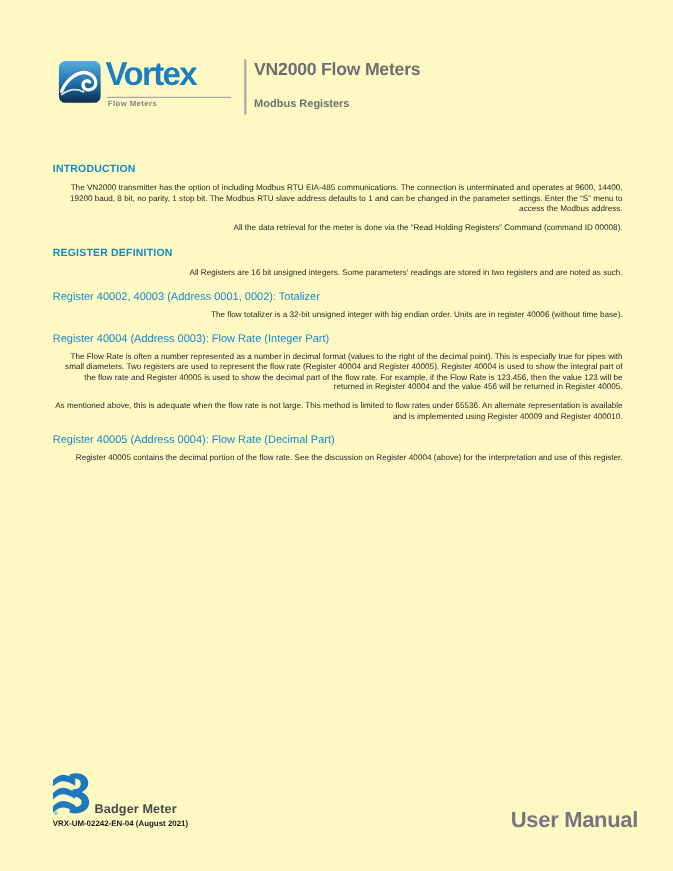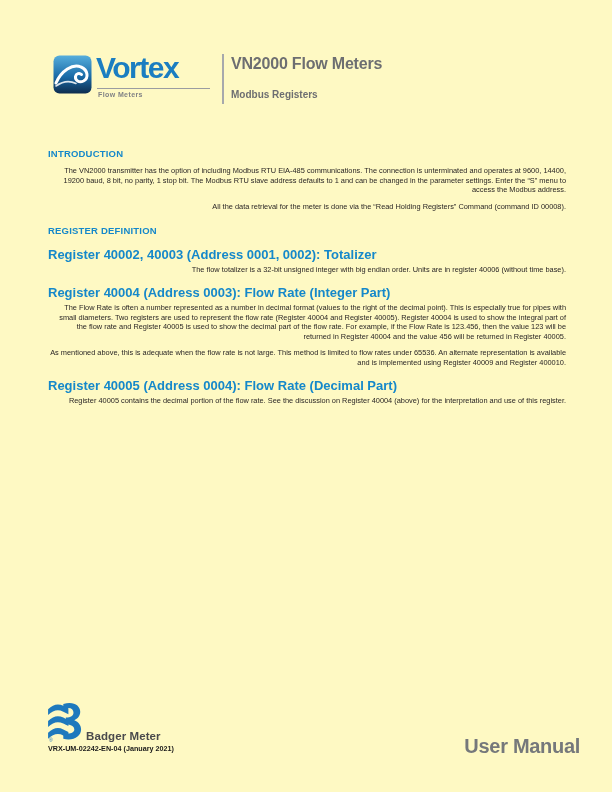--- a/index.html
+++ b/index.html
@@ -38,21 +38,21 @@
   }
 
   
   .content { position: absolute; left: 48px; top: 116px; width: 518px; margin-top: 32px; }
   .section-heading {
     font-size: 9.5px; font-weight: bold; color: #1588CA;
     letter-spacing: 0.2px; margin: 0 0 6px 0; line-height: 12px;
   }
   .section-heading.spaced { margin-top: 14px; }
   .sub-heading {
-    font-size: 13px; font-weight: bold; color: #1588CA;
+    font-size: 10px; font-weight: normal; color: #1588CA;
     margin: 12px 0 5px 0; line-height: 11px;
   }
   .content p {
     font-size: 7.4px; line-height: 9.6px; color: #231F20;
     margin: 0 0 7px 0; text-align: right;
   }
 
   
   .badger-logo { position: absolute; left: 48px; top: 699px; width: 34px; height: 44px; }
   .badger-name {
@@ -95,20 +95,21 @@
     <div class="doc-subtitle">Modbus Registers</div>
   </div>
 
   <div class="content">
 
     <h2 class="section-heading">INTRODUCTION</h2>
     <p>The VN2000 transmitter has the option of including Modbus RTU EIA-485 communications. The connection is unterminated and operates at 9600, 14400, 19200 baud, 8 bit, no parity, 1 stop bit. The Modbus RTU slave address defaults to 1 and can be changed in the parameter settings. Enter the “S” menu to access the Modbus address.</p>
     <p>All the data retrieval for the meter is done via the “Read Holding Registers” Command (command ID 00008).</p>
 
     <h2 class="section-heading spaced">REGISTER DEFINITION</h2>
+    <p>All Registers are 16 bit unsigned integers. Some parameters' readings are stored in two registers and are noted as such.</p>
 
     <h3 class="sub-heading">Register 40002, 40003 (Address 0001, 0002): Totalizer</h3>
     <p>The flow totalizer is a 32-bit unsigned integer with big endian order. Units are in register 40006 (without time base).</p>
 
     <h3 class="sub-heading">Register 40004 (Address 0003): Flow Rate (Integer Part)</h3>
     <p>The Flow Rate is often a number represented as a number in decimal format (values to the right of the decimal point). This is especially true for pipes with small diameters. Two registers are used to represent the flow rate (Register 40004 and Register 40005). Register 40004 is used to show the integral part of the flow rate and Register 40005 is used to show the decimal part of the flow rate. For example, if the Flow Rate is 123.456, then the value 123 will be returned in Register 40004 and the value 456 will be returned in Register 40005.</p>
     <p>As mentioned above, this is adequate when the flow rate is not large. This method is limited to flow rates under 65536. An alternate representation is available and is implemented using Register 40009 and Register 400010.</p>
 
     <h3 class="sub-heading">Register 40005 (Address 0004): Flow Rate (Decimal Part)</h3>
     <p>Register 40005 contains the decimal portion of the flow rate. See the discussion on Register 40004 (above) for the interpretation and use of this register.</p>
@@ -119,17 +120,17 @@
     <svg class="badger-logo" viewBox="0 0 40 52" xmlns="http://www.w3.org/2000/svg">
       <g fill="#1E79BD">
         <path d="M0 12 C6 6 12 5 18 8 L24 11 L24 18 L18 15 C12 12 6 13 0 19 Z"></path>
         <path d="M0 26 C6 20 12 19 18 22 L24 25 L24 32 L18 29 C12 26 6 27 0 33 Z"></path>
         <path d="M0 40 C6 34 12 33 18 36 L24 39 L24 46 L18 43 C12 40 6 41 0 47 Z"></path>
         <path d="M18 6 C30 2 38 8 38 15 C38 20 35 23 31 25 C36 27 39 31 39 36 C39 44 30 50 18 47 L18 40 C25 42 31 40 31 36 C31 32 27 30 21 30 L21 22 C27 22 30 20 30 16 C30 11 25 9 18 12 Z"></path>
       </g>
     </svg>
     <div class="badger-name">Badger Meter</div>
     <div class="reg-mark">®</div>
-    <div class="doc-number">VRX-UM-02242-EN-04 (January 2021)</div>
+    <div class="doc-number">VRX-UM-02242-EN-04 (August 2021)</div>
     <div class="doc-type">User Manual</div>
   </div>
 
 </div>
 
 </body></html>

